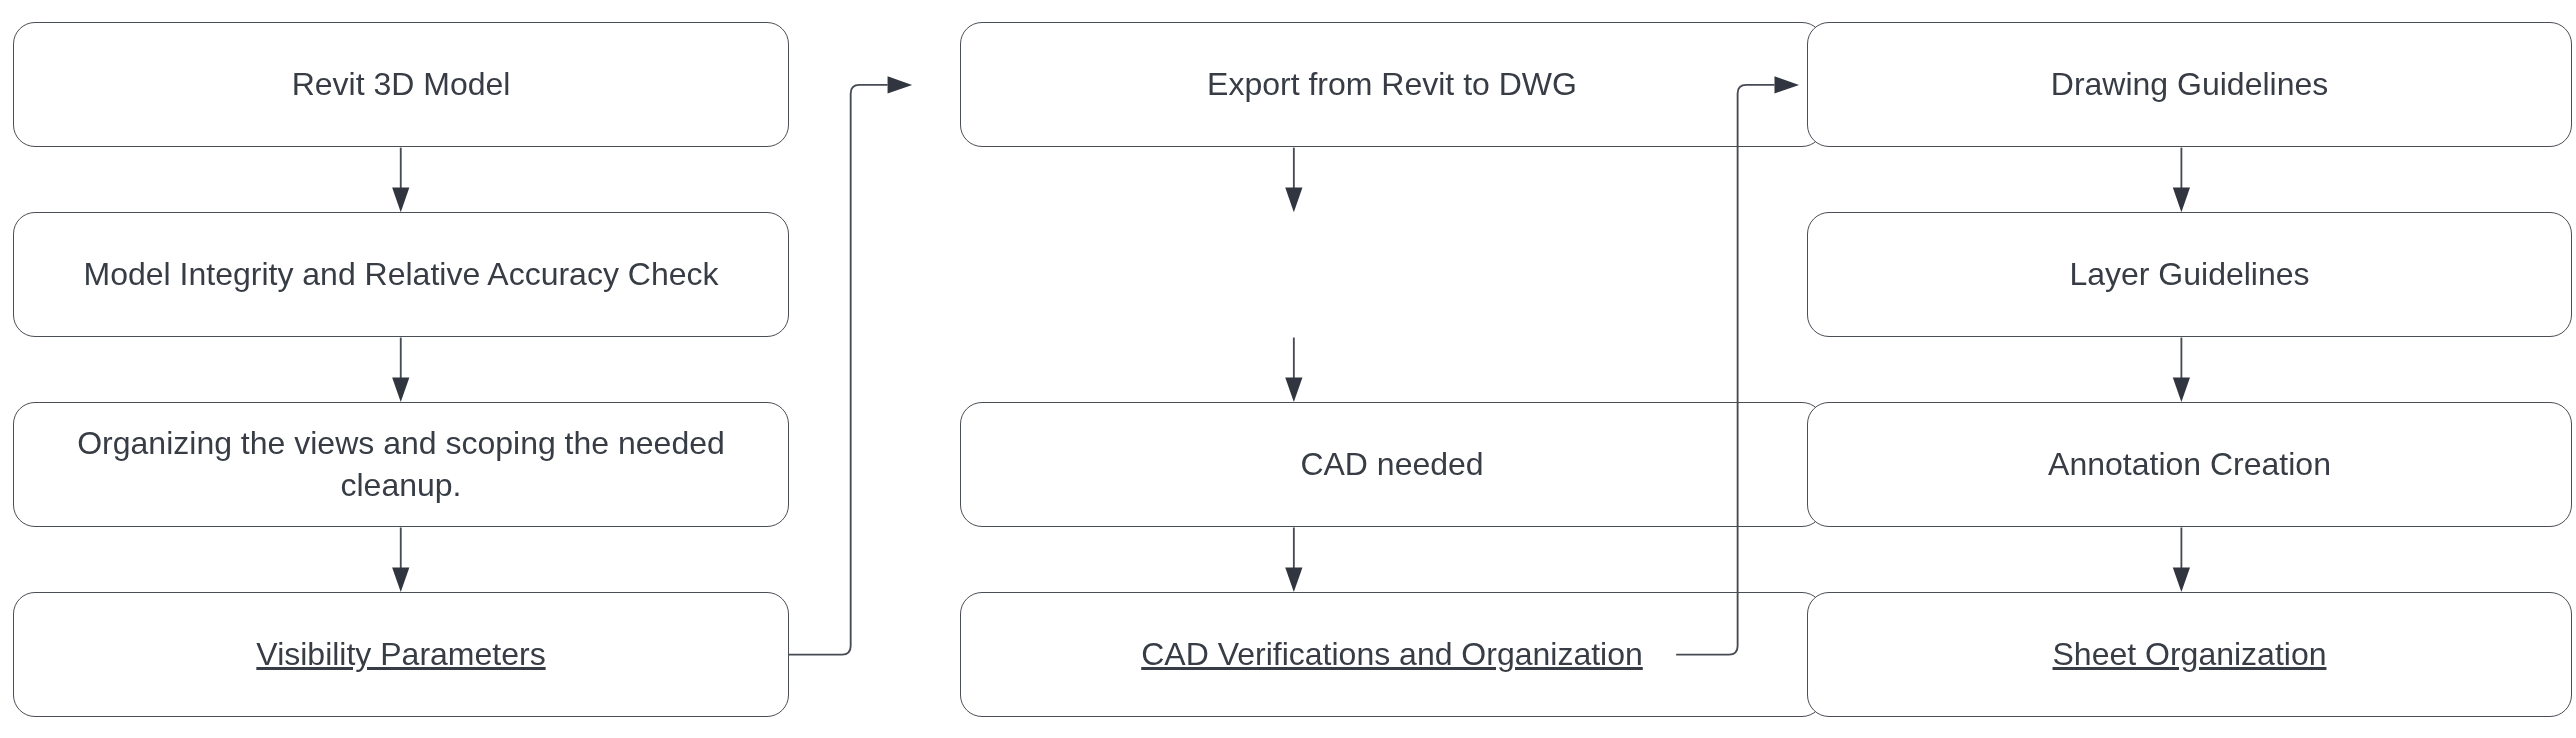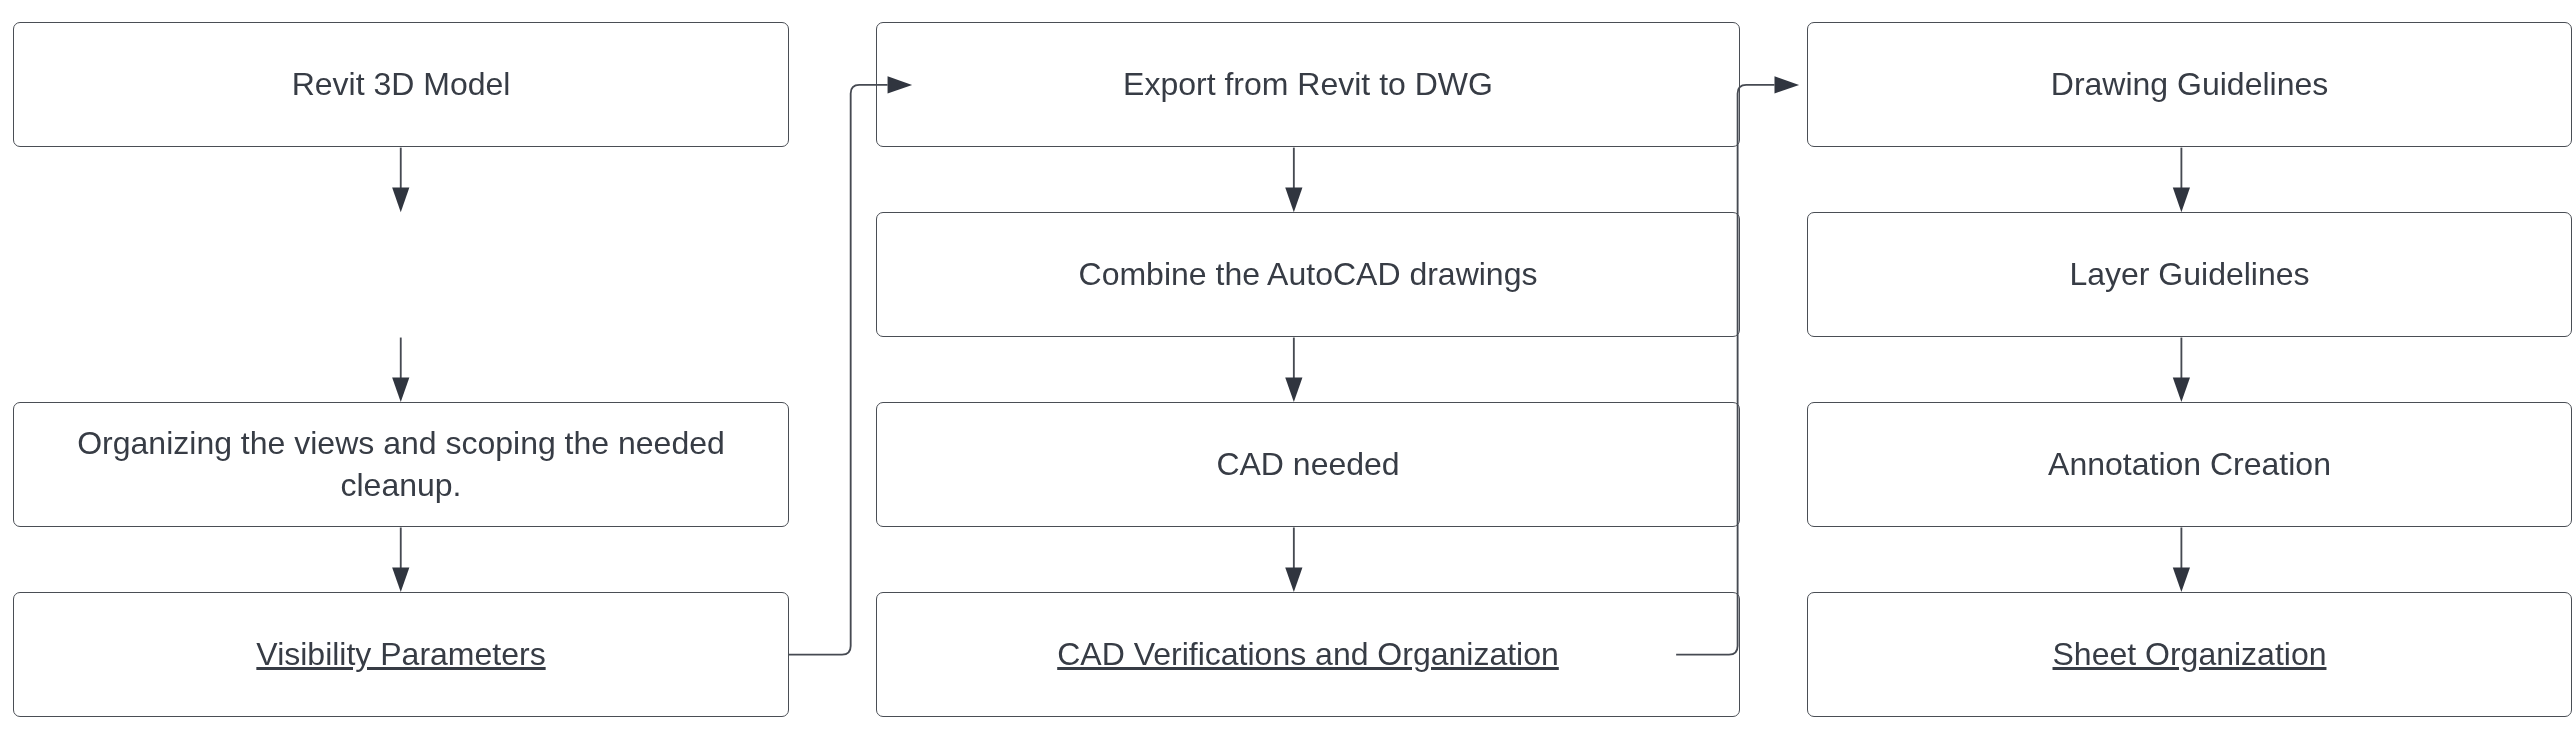--- a/index.html
+++ b/index.html
@@ -19,32 +19,32 @@
     width:2576px;height:739px;
     background:var(--c-bg);
     overflow:hidden;
   }
   .flow-box{
     position:absolute;
     box-sizing:border-box;
     height:125px;
     background:var(--c-bg);
     border:1.8px solid var(--c-border);
-    border-radius:7px;
+    border-radius:22px;
     display:flex;
     align-items:center;
     justify-content:center;
     text-align:center;
     color:var(--c-text);
     font-size:32px;
     line-height:1.3;
     padding:0 34px;
   }
   .col1{left:13px;width:776px;}
-  .col2{left:876px;width:864px;}
+  .col2{left:960px;width:864px;}
   .col3{left:1799px;width:765px;margin-left:8px;}
   .row1{top:22px;}
   .row2{top:212px;}
   .row3{top:402px;}
   .row4{top:592px;text-decoration:underline;}
   #wires{
     position:absolute;
     left:0;top:0;
     width:2576px;height:739px;
     pointer-events:none;
@@ -58,25 +58,25 @@
     fill:var(--c-arrow);
     stroke:none;
   }
 </style>
 </head>
 <body>
 
 <div id="canvas">
 
   <div class="flow-box col1 row1">Revit 3D Model</div>
+  <div class="flow-box col1 row2">Model Integrity and Relative Accuracy Check</div>
   <div class="flow-box col1 row3">Organizing the views and scoping the needed cleanup.</div>
   <div class="flow-box col1 row4">Visibility Parameters</div>
 
   <div class="flow-box col2 row1">Export from Revit to DWG</div>
-  <div class="flow-box col2 row2">Combine the AutoCAD drawings</div>
   <div class="flow-box col2 row3">CAD needed</div>
   <div class="flow-box col2 row4">CAD Verifications and Organization</div>
 
   <div class="flow-box col3 row1">Drawing Guidelines</div>
   <div class="flow-box col3 row2">Layer Guidelines</div>
   <div class="flow-box col3 row3">Annotation Creation</div>
   <div class="flow-box col3 row4">Sheet Organization</div>
 
   <svg id="wires" viewBox="0 0 4191 1202" xmlns="http://www.w3.org/2000/svg">
 

